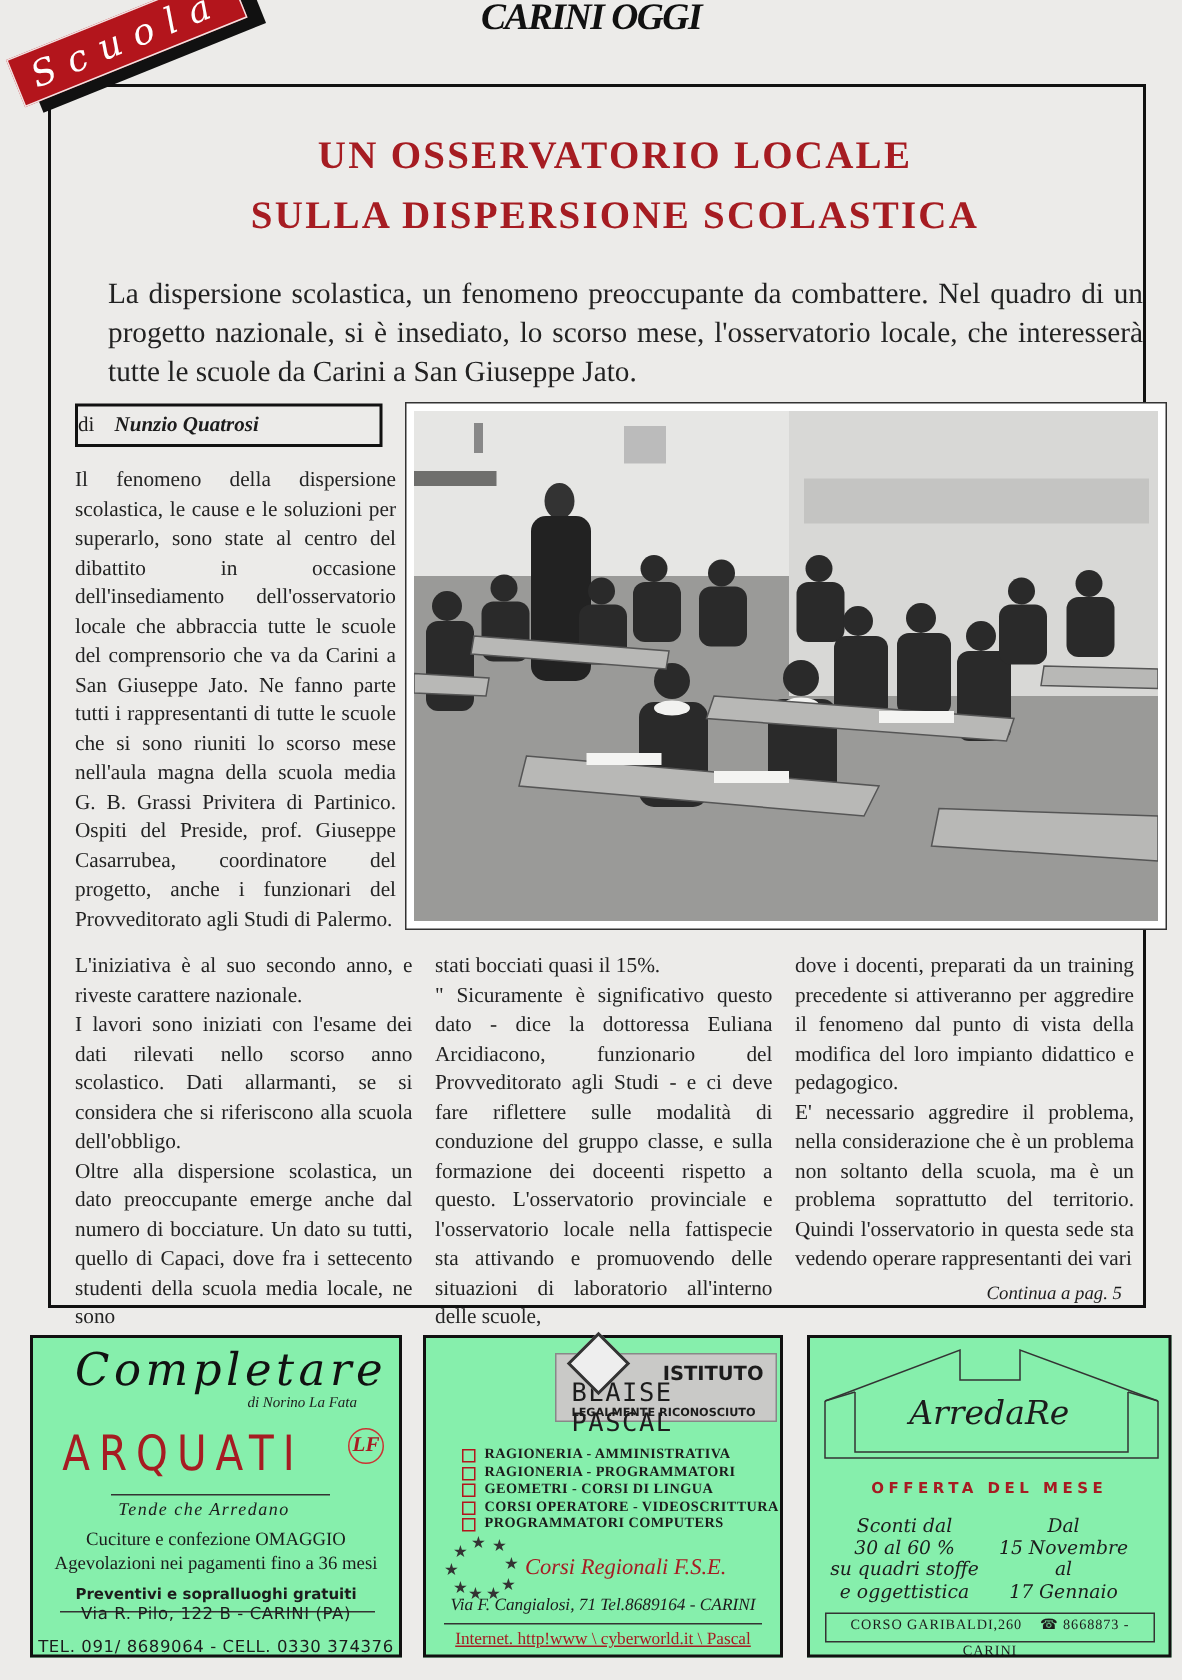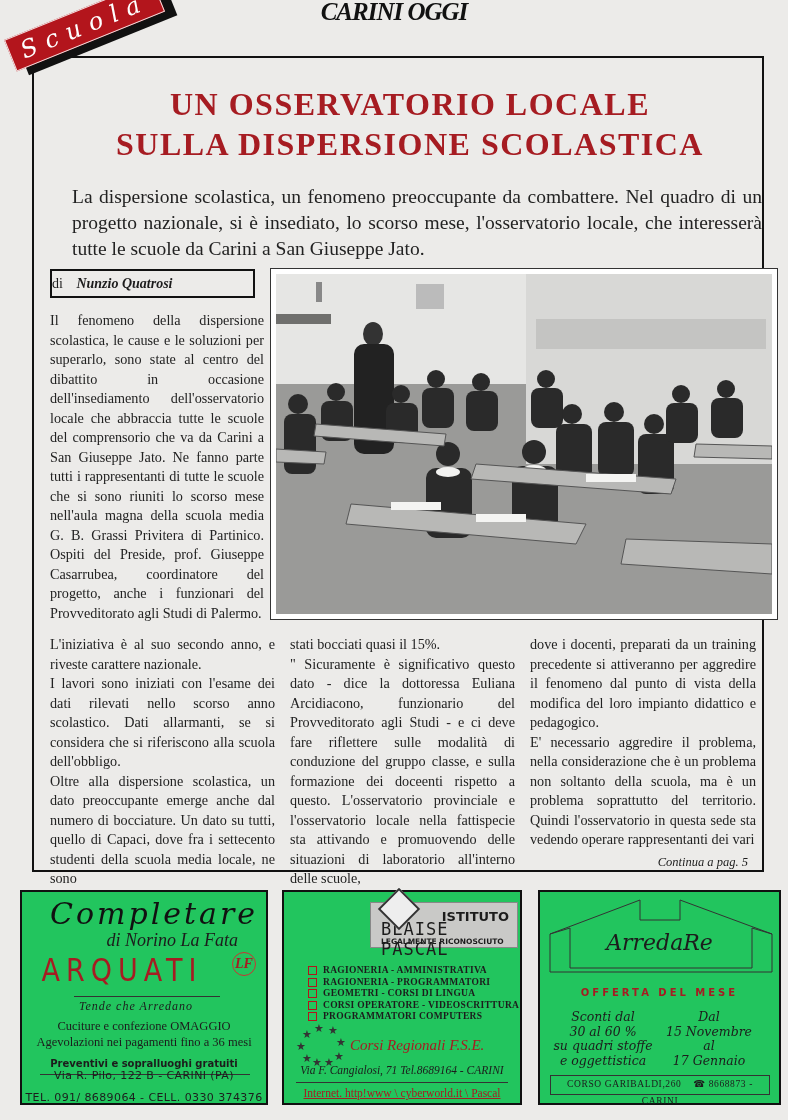--- a/index.html
+++ b/index.html
@@ -2,40 +2,40 @@
 <html><head>
 <meta charset="utf-8">
 <style>
   html,body{margin:0;padding:0;}
   body{width:788px;height:1120px;background:#ecebe9;position:relative;overflow:hidden;font-family:"Liberation Serif","DejaVu Serif",serif;color:#1c1c1c;}
   .masthead{position:absolute;left:0;top:0;width:788px;text-align:center;font-family:"Liberation Serif",serif;font-style:italic;font-weight:bold;font-size:25px;letter-spacing:-1px;top:-2px;color:#111;}
   .frame{position:absolute;left:32px;top:56px;width:732px;height:816px;border:2px solid #111;box-sizing:border-box;}
   .tag-wrap{position:absolute;left:4px;top:40px;width:180px;height:50px;transform:rotate(-22deg);transform-origin:0 0;}
   .tag-shadow{position:absolute;left:10px;top:8px;width:160px;height:34px;background:#111;}
   .tag{position:absolute;left:0;top:0;width:160px;height:34px;background:#b3151c;border:1.5px solid #f3e2e2;box-sizing:border-box;color:#fff;font-family:"DejaVu Serif",serif;font-style:italic;font-size:24px;line-height:32px;text-align:center;letter-spacing:9px;}
-  .title{position:absolute;left:80px;top:84px;width:660px;text-align:center;color:#a61c22;font-family:"Liberation Serif",serif;font-weight:bold;font-size:32px;line-height:40px;letter-spacing:1.5px;}
+  .title{position:absolute;left:80px;top:84px;width:660px;text-align:center;color:#a61c22;font-family:"Liberation Serif",serif;font-weight:bold;font-size:26px;line-height:40px;letter-spacing:1.5px;}
   .lead{position:absolute;left:72px;top:184px;width:690px;font-size:19.5px;line-height:26px;text-align:justify;color:#222;}
   .byline{position:absolute;left:50px;top:269px;width:205px;height:29px;border:2px solid #111;box-sizing:border-box;font-size:14px;line-height:25px;}
   .byline .by{margin-right:10px;}
   .byline .name{font-style:italic;font-weight:bold;}
   .photo{position:absolute;left:270px;top:268px;width:508px;height:352px;border:1.5px solid #333;box-sizing:border-box;background:#fff;padding:5px;}
   .photo-inner{width:100%;height:100%;position:relative;overflow:hidden;background:linear-gradient(180deg,#e8e8e6 0%,#dcdcda 18%,#cfcfcd 35%,#8a8a88 55%,#5a5a58 75%,#7a7a78 100%);}
   .col{position:absolute;font-size:14.2px;line-height:19.5px;text-align:justify;color:#222;}
   .col p{margin:0;}
   .col1a{left:50px;top:311px;width:214px;}
   .col1b{left:50px;top:635px;width:225px;}
   .col2{left:290px;top:635px;width:225px;}
   .col3{left:530px;top:635px;width:226px;}
   .continua{position:absolute;left:600px;top:855px;width:148px;text-align:right;font-style:italic;font-size:12.5px;}
-  .ad{position:absolute;top:890px;height:215px;border:2px solid #111;box-sizing:border-box;background:#22c55e;}
+  .ad{position:absolute;top:890px;height:215px;border:2px solid #111;box-sizing:border-box;background:#86efac;}
   .ad1{left:20px;width:248px;}
   .ad2{left:282px;width:240px;}
   .ad3{left:538px;width:243px;}
   .ad1 .script{position:absolute;left:28px;top:4px;font-family:"DejaVu Serif",serif;font-style:italic;font-size:30px;letter-spacing:3px;color:#111;}
-  .ad1 .sub{position:absolute;right:28px;top:38px;font-style:italic;font-size:18px;}
+  .ad1 .sub{position:absolute;right:28px;top:38px;font-style:italic;font-size:10px;}
   .ad1 .brand{position:absolute;left:0;width:200px;text-align:center;top:62px;font-family:"DejaVu Sans",sans-serif;font-size:27px;letter-spacing:6px;color:#a61c22;font-weight:normal;transform:scaleY(1.2);}
   .ad1 .lf{position:absolute;left:210px;top:60px;width:22px;height:22px;border:1px solid #c33;border-radius:50%;color:#a61c22;font-style:italic;font-weight:bold;font-size:14px;line-height:22px;text-align:center;}
   .ad1 .rule{position:absolute;left:52px;width:146px;top:104px;border-top:1.5px solid #333;}
   .ad1 .tend{position:absolute;left:0;width:228px;text-align:center;top:107px;font-style:italic;font-size:12px;letter-spacing:1px;}
   .ad1 .line{position:absolute;left:0;width:244px;text-align:center;font-size:12.5px;}
   .ad1 .prev{position:absolute;left:0;width:244px;text-align:center;top:166px;font-family:"DejaVu Sans",sans-serif;font-weight:bold;font-size:10px;}
   .ad1 .rule2{position:absolute;left:18px;width:210px;top:182px;border-top:1.5px solid #333;}
   .ad1 .addr{position:absolute;left:0;width:244px;text-align:center;font-family:"DejaVu Sans",sans-serif;font-size:11px;letter-spacing:.4px;}
   .ad2 .logo{position:absolute;left:86px;top:10px;width:148px;height:46px;background:#c9c9c7;border:1px solid #888;box-sizing:border-box;}
   .ad2 .diamond{position:absolute;left:100px;top:2px;width:26px;height:26px;transform:rotate(45deg);background:#eee;border:2px solid #333;}

